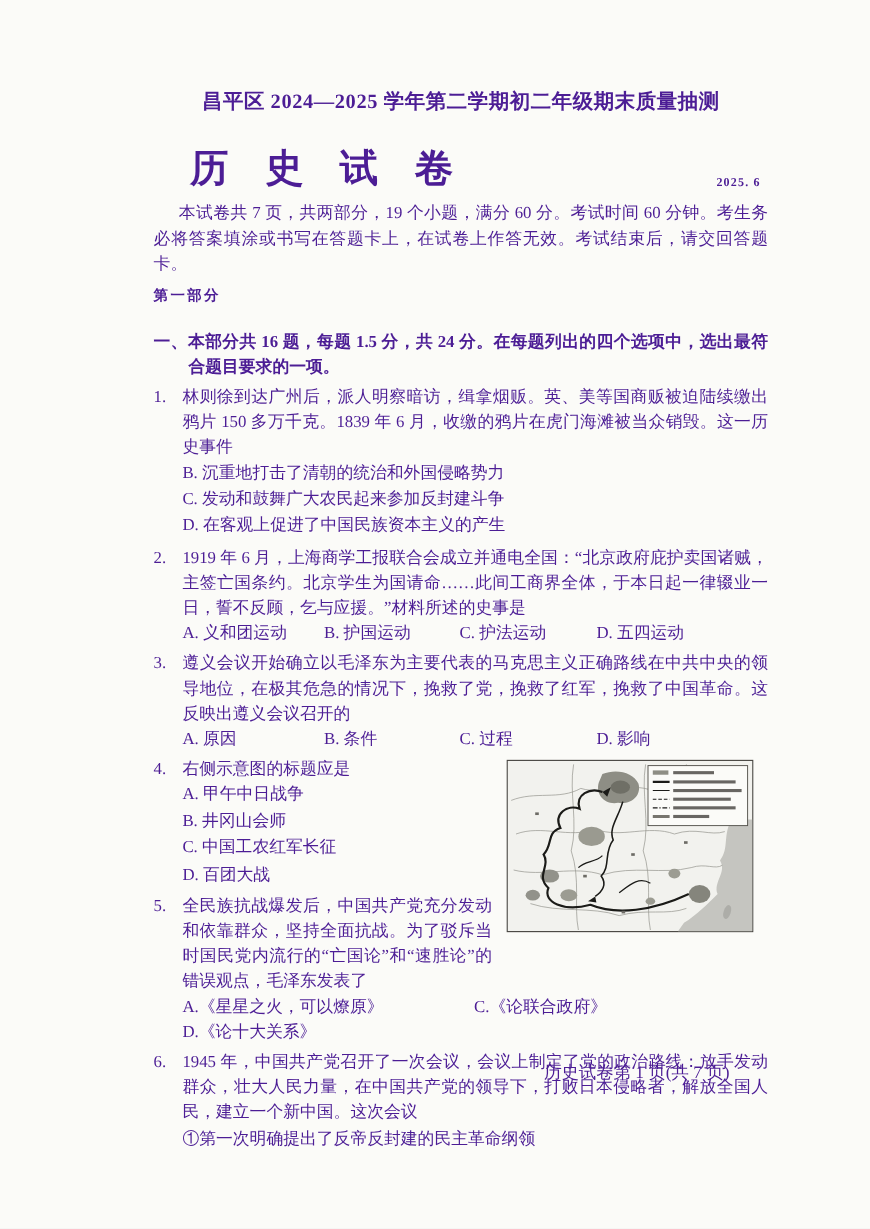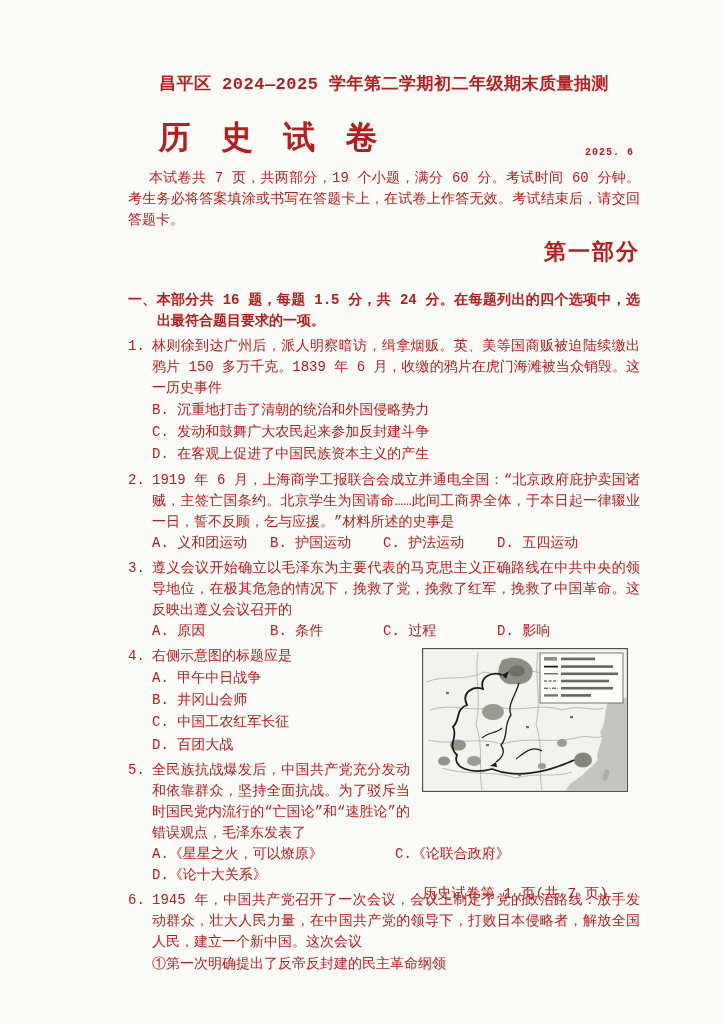--- a/index.html
+++ b/index.html
@@ -1,28 +1,28 @@
 <!DOCTYPE html>
 <html><head>
 <meta charset="utf-8">
 <style>
   html,body{margin:0;padding:0;background:#efefec;}
   .page{
     position:relative;width:725px;height:1024px;margin:0 auto;
-    background:#fbfbf8;color:#b91c1c;overflow:hidden;
-    font-family:Liberation Mono, monospace;
+    background:#fbfbf8;color:#4c1d95;overflow:hidden;
+    font-family:Liberation Serif, serif;
     font-size:14px;line-height:1.5;
   }
   .content{position:absolute;left:128px;top:72px;width:512px;}
   .hdr{font-size:17px;font-weight:bold;text-align:center;letter-spacing:0.5px;white-space:nowrap;}
   .title-row{position:relative;height:44px;margin-top:20px;text-align:left;}
   .exam-title{font-size:32px;font-weight:bold;letter-spacing:0.95em;margin-left:0.95em;line-height:44px;}
   .exam-date{position:absolute;right:6px;bottom:2px;font-size:10px;font-weight:bold;letter-spacing:1px;}
   .notice{margin:6px 0 0 0;text-indent:1.5em;text-align:justify;}
-  .part-heading{margin:6px 0 4px 0;text-align:right;font-size:22px;font-weight:bold;letter-spacing:2px;}
+  .part-heading{margin:6px 0 4px 0;text-align:left;font-size:12px;font-weight:bold;letter-spacing:2px;}
   .sec-intro{font-weight:bold;padding-left:29px;text-indent:-29px;text-align:justify;margin-bottom:4px;margin-top:20px;}
   .q{display:flex;margin-bottom:4px;}
   .qnum{flex:none;width:24px;}
   .qbody{flex:1;min-width:0;}
   .stem{text-align:justify;}
   .opts-stack .opt{line-height:1.6;}
   .opts-row4{display:grid;grid-template-columns:118px 113px 114px 1fr;}
   .opts-row2{display:grid;grid-template-columns:243px 1fr;}
   .q45{position:relative;margin-bottom:4px;}
   .map-figure{position:absolute;top:2px;right:12px;width:206px;height:144px;}

